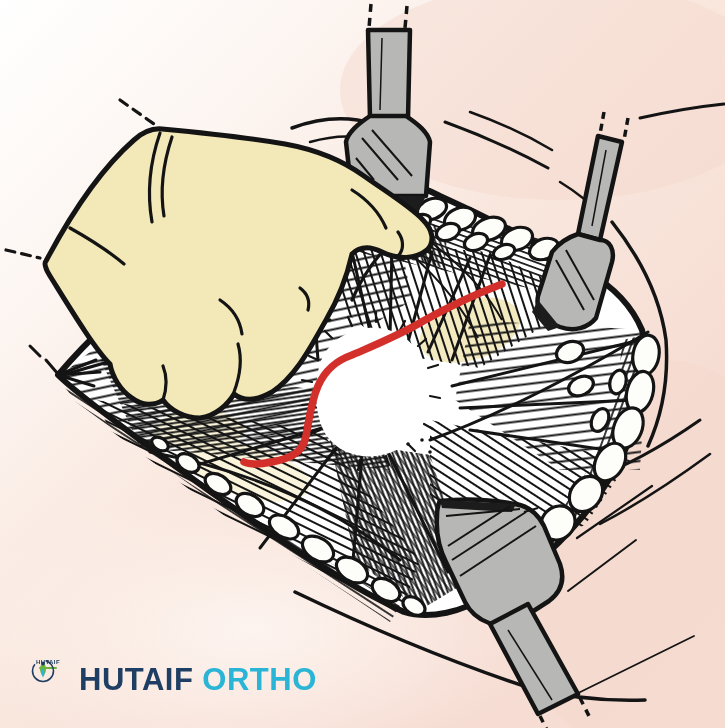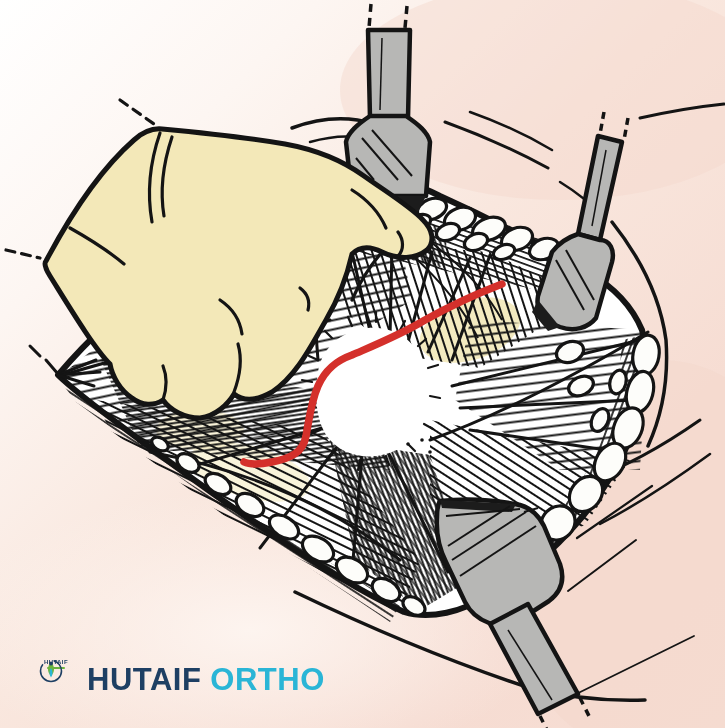--- a/index.html
+++ b/index.html
@@ -1,20 +1,20 @@
 <!DOCTYPE html>
 <html><head>
 <meta charset="utf-8">
 <style>
   html,body{margin:0;padding:0;background:#ffffff;}
   .stage{position:relative;width:725px;height:728px;overflow:hidden;
          font-family:"Liberation Sans", sans-serif;
          background:linear-gradient(135deg,#ffffff 0%,#fdf6f2 22%,#f9e7de 48%,#f6dcd2 78%,#f7ded4 100%);}
   .stage svg{position:absolute;left:0;top:0;}
-  .brand{position:absolute;left:8px;top:650px;width:647px;height:70px;}
+  .brand{position:absolute;left:0;top:650px;width:647px;height:70px;}
   .brand-mark{position:absolute;left:30px;top:8px;width:36px;text-align:center;}
   .brand-mark-label{display:block;font-size:6px;font-weight:bold;color:#1e3f63;letter-spacing:.4px;margin-top:1px;}
   .brand-mark-bar{display:block;width:18px;height:2px;background:#6cb33e;margin:2px auto 0;border-radius:1px;}
   .wordmark{position:absolute;left:79px;top:12px;font-size:31px;font-weight:800;letter-spacing:.5px;white-space:nowrap;}
   .wm-primary{color:#1e3f63;}
   .wm-secondary{color:#2ab5d6;margin-left:9px;}
 </style>
 </head>
 <body>
 

